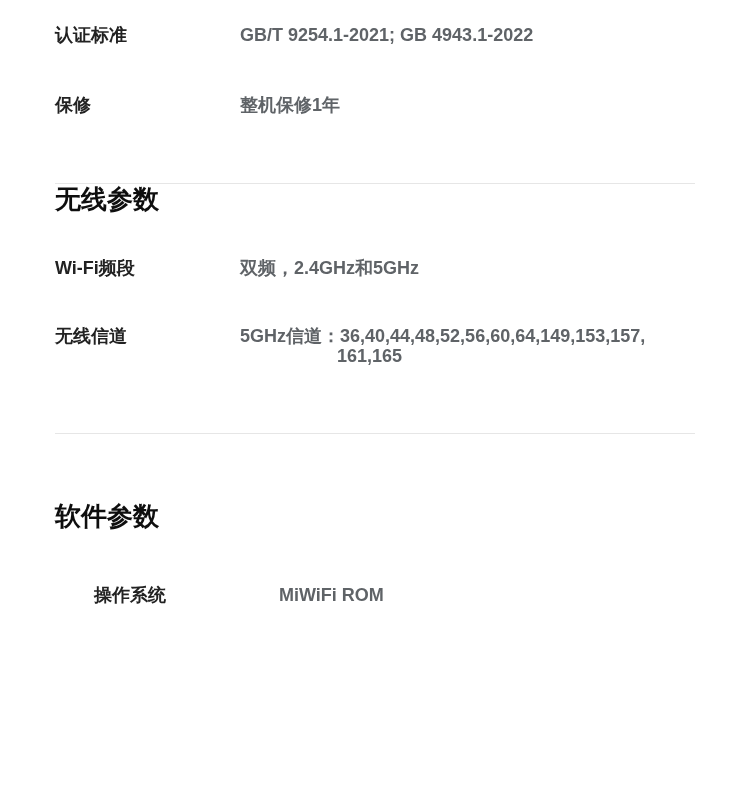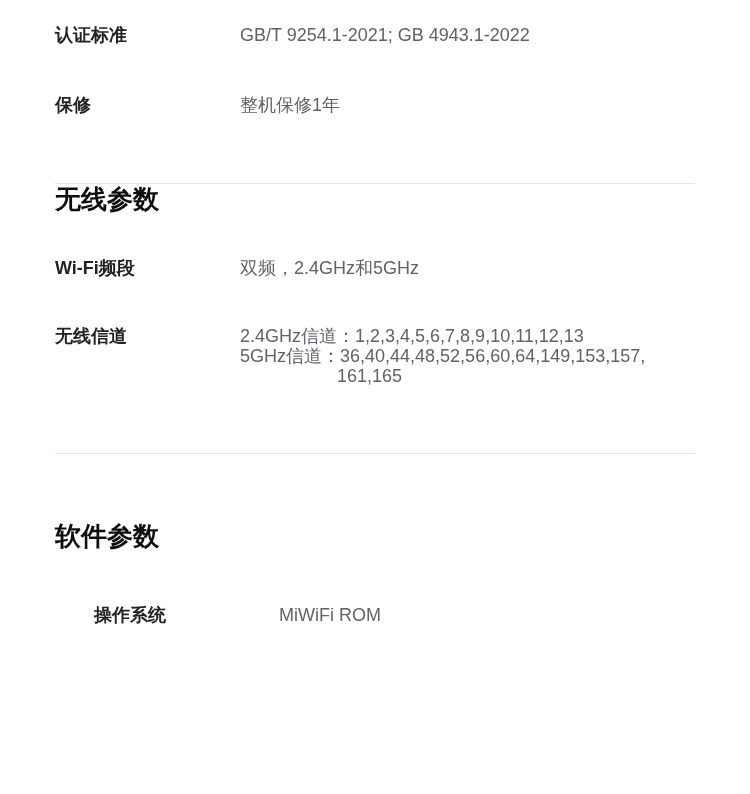--- a/index.html
+++ b/index.html
@@ -29,21 +29,21 @@
   .spec-row .label {
     flex: none;
     width: 185px;
     font-size: 18px;
     font-weight: 700;
     line-height: 20px;
     color: var(--label-text);
   }
   .spec-row .value {
     font-size: 18px;
-    font-weight: 400;
+    font-weight: 700;
     line-height: 20px;
     color: var(--value-text);
   }
   .value p { margin: 0; }
   .row-warranty   { margin-top: 50px; }
   .divider {
     height: 1px;
     background: var(--divider);
   }
   .divider-1 { margin-top: 68px; }
@@ -82,21 +82,20 @@
   <h2 class="section-heading heading-wireless">无线参数</h2>
 
   <div class="spec-row row-wifi-band">
     <div class="label">Wi-Fi频段</div>
     <div class="value">双频，2.4GHz和5GHz</div>
   </div>
 
   <div class="spec-row row-channels">
     <div class="label">无线信道</div>
     <div class="value">
-      <p class="line-24g">2.4GHz信道：1,2,3,4,5,6,7,8,9,10,11,12,13</p>
       <p class="line-5g">5GHz信道：36,40,44,48,52,56,60,64,149,153,157,</p>
       <p class="line-5g-wrap">161,165</p>
     </div>
   </div>
 
   <div class="divider divider-2"></div>
 
   <h2 class="section-heading heading-software">软件参数</h2>
 
   <div class="spec-row row-os">

